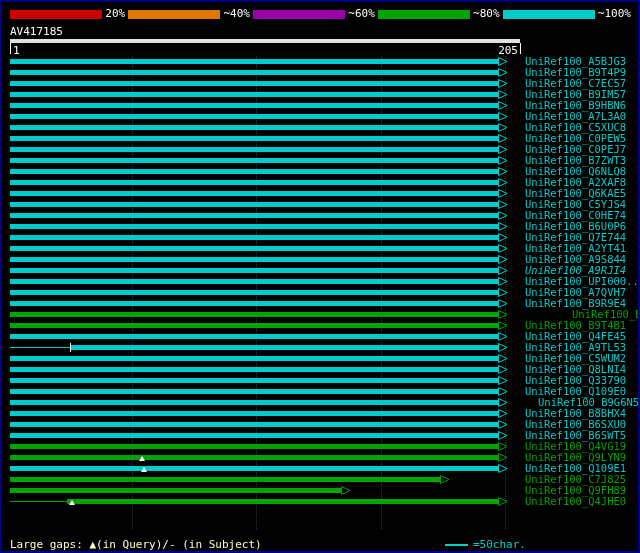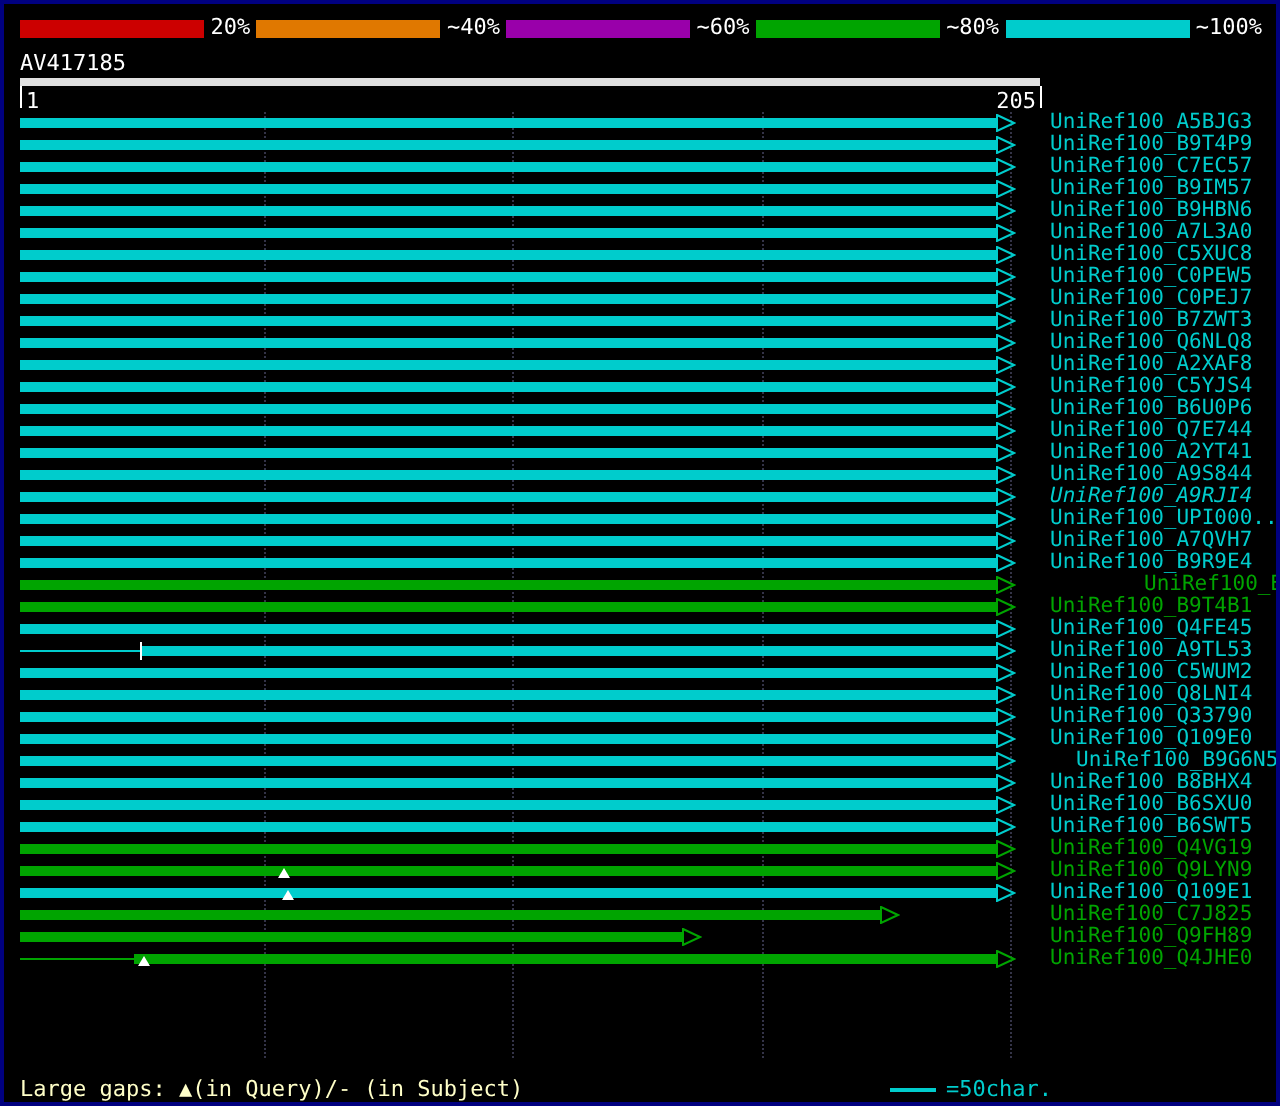--- a/index.html
+++ b/index.html
@@ -182,21 +182,39 @@
         </div>
         <span class="row-label" style="color: rgb(0, 204, 204);">UniRef100_A2XAF8</span>
       </div>
       <div class="align-row">
         <div class="bar-area">
           <div class="bar" style="left: 0px; width: 488px; background: rgb(0, 204, 204);"></div>
           <svg width="10" height="9" class="arrow" style="left: 488px;">
             <path d="M0.5 0.5 L9 4.5 L0.5 8.5 Z" fill="#000000" stroke="#00cccc"></path>
           </svg>
         </div>
+        <span class="row-label" style="color: rgb(0, 204, 204);">UniRef100_Q6KAE5</span>
+      </div>
+      <div class="align-row">
+        <div class="bar-area">
+          <div class="bar" style="left: 0px; width: 488px; background: rgb(0, 204, 204);"></div>
+          <svg width="10" height="9" class="arrow" style="left: 488px;">
+            <path d="M0.5 0.5 L9 4.5 L0.5 8.5 Z" fill="#000000" stroke="#00cccc"></path>
+          </svg>
+        </div>
         <span class="row-label" style="color: rgb(0, 204, 204);">UniRef100_C5YJS4</span>
+      </div>
+      <div class="align-row">
+        <div class="bar-area">
+          <div class="bar" style="left: 0px; width: 488px; background: rgb(0, 204, 204);"></div>
+          <svg width="10" height="9" class="arrow" style="left: 488px;">
+            <path d="M0.5 0.5 L9 4.5 L0.5 8.5 Z" fill="#000000" stroke="#00cccc"></path>
+          </svg>
+        </div>
+        <span class="row-label" style="color: rgb(0, 204, 204);">UniRef100_C0HE74</span>
       </div>
       <div class="align-row">
         <div class="bar-area">
           <div class="bar" style="left: 0px; width: 488px; background: rgb(0, 204, 204);"></div>
           <svg width="10" height="9" class="arrow" style="left: 488px;">
             <path d="M0.5 0.5 L9 4.5 L0.5 8.5 Z" fill="#000000" stroke="#00cccc"></path>
           </svg>
         </div>
         <span class="row-label" style="color: rgb(0, 204, 204);">UniRef100_B6U0P6</span>
       </div>

